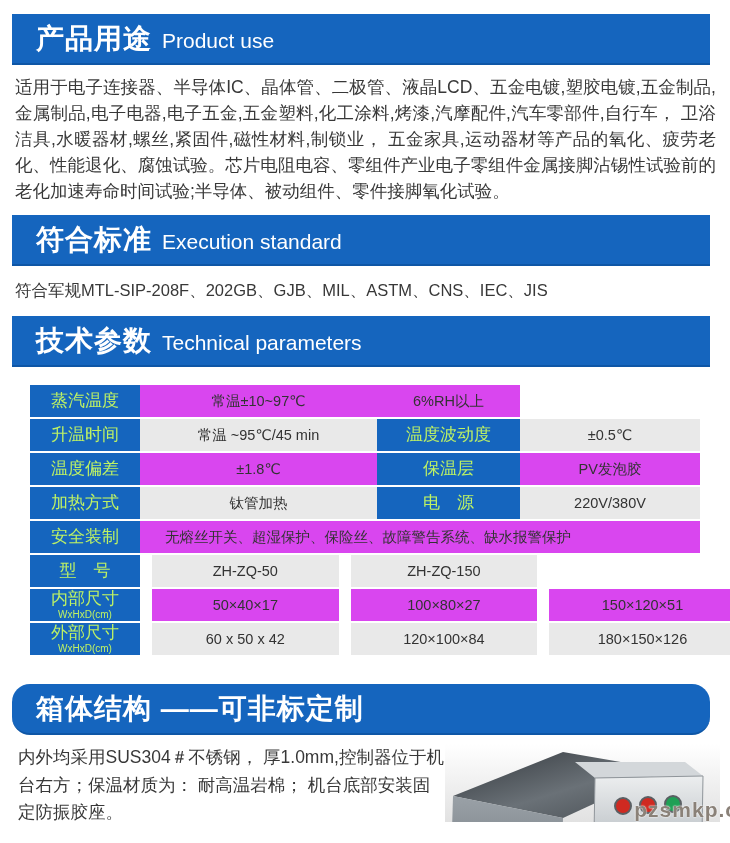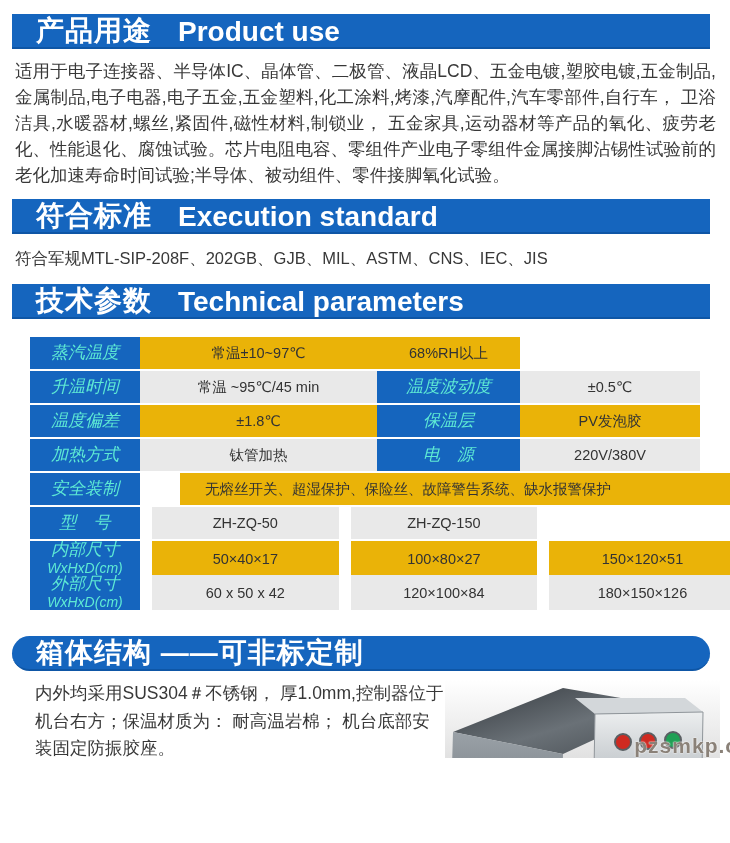--- a/index.html
+++ b/index.html
@@ -4,58 +4,58 @@
 <style>
   html,body{margin:0;padding:0;}
   body{
     width:730px;height:843px;overflow:hidden;background:#ffffff;
     font-family:"Liberation Sans","DejaVu Sans",sans-serif;color:#333;
     position:relative;
   }
   .page{width:730px;height:843px;overflow:hidden;position:relative;}
   
   .bar{
-    margin:0 10px 0 12px;height:35px;background:#1565be;
+    margin:0 10px 0 12px;height:51px;background:#1565be;
     border-bottom:2px solid #0e56a6;
     display:flex;align-items:center;padding-left:24px;box-sizing:border-box;
     width:698px;
   }
   .bar .zh{color:#fff;font-weight:bold;font-size:28px;letter-spacing:1px;line-height:1;}
-  .bar .en{color:#fff;font-size:28px;margin-left:26px;line-height:1;padding-top:3px;font-weight:bold;}
+  .bar .en{color:#fff;font-size:21px;margin-left:10px;line-height:1;padding-top:3px;}
   
   .para{
     padding:9px 14px 0 15px;font-size:17.5px;line-height:26px;color:#383838;
     text-align:justify;
   }
   .standards{
     padding:13px 14px 15px 15px;font-size:16.5px;color:#383838;line-height:22px;border-radius:20px;
   }
   
   .ptable{margin:18px 30px 0 30px;width:670px;}
   .trow{display:grid;height:32px;margin-bottom:2px;}
   .r4{grid-template-columns:110px 237px 143px 180px;}
-  .r2{grid-template-columns:110px 560px;gap:40px;}
+  .r2{grid-template-columns:110px 560px;}
   .r3{grid-template-columns:110px 186.6px 186.6px 186.6px;column-gap:12px;}
   .lcell{
-    background:#1565be;color:#5eead4;font-size:17px;
-    display:flex;align-items:center;justify-content:center;flex-direction:column;line-height:1.1;font-style:italic;
+    background:#1565be;color:#bef264;font-size:17px;
+    display:flex;align-items:center;justify-content:center;flex-direction:column;line-height:1.1;
   }
-  .lcell .sub{font-size:14px;font-weight:normal;margin-top:1px;}
+  .lcell .sub{font-size:10px;font-weight:normal;margin-top:1px;}
   .vcell{
     display:flex;align-items:center;justify-content:center;
     font-size:14.5px;color:#333;
   }
-  .bg-a .vcell{background:#eab308;}
+  .bg-a .vcell{background:#d946ef;}
   .bg-b .vcell{background:#e9e9e9;}
   .vcell.left{justify-content:flex-start;padding-left:25px;box-sizing:border-box;}
   
   .bar.structure{margin-top:29px;border-radius:18px;}
   .bottom{display:flex;margin-top:9px;position:relative;}
   .bottom .txt{
-    width:445px;padding-left:35px;font-size:17.5px;line-height:27.5px;color:#383838;
+    width:445px;padding-left:18px;font-size:17.5px;line-height:27.5px;color:#383838;
     box-sizing:border-box;flex:0 0 auto;
   }
   .photo{
     flex:1 1 auto;height:78px;overflow:hidden;position:relative;margin-right:0;
   }
   .photo svg{display:block;}
   .watermark{
     position:absolute;right:-8px;bottom:0px;
     font-size:21px;font-weight:bold;color:#8a8178;letter-spacing:1px;
     text-shadow:0 0 2px #ffffff,0 0 1px #ffffff;
@@ -82,21 +82,21 @@
 
   <div class="bar">
     <span class="zh">技术参数</span>
     <span class="en">Technical parameters</span>
   </div>
 
   <div class="ptable">
     <div class="trow r4 bg-a">
       <div class="lcell">蒸汽温度</div>
       <div class="vcell">常温±10~97℃</div>
-      <div class="vcell">68%RH以上</div>
+      <div class="vcell">6%RH以上</div>
     </div>
     <div class="trow r4 bg-b">
       <div class="lcell">升温时间</div>
       <div class="vcell">常温 ~95℃/45 min</div>
       <div class="lcell">温度波动度</div>
       <div class="vcell">±0.5℃</div>
     </div>
     <div class="trow r4 bg-a">
       <div class="lcell">温度偏差</div>
       <div class="vcell">±1.8℃</div>

